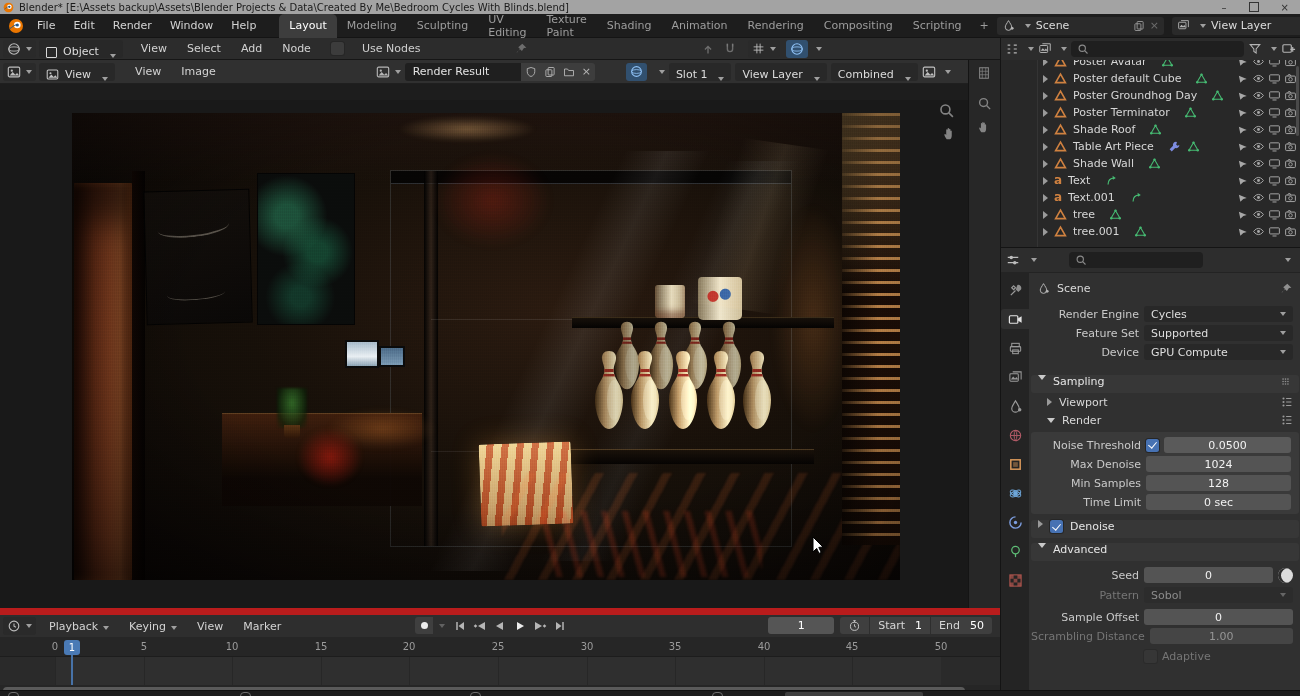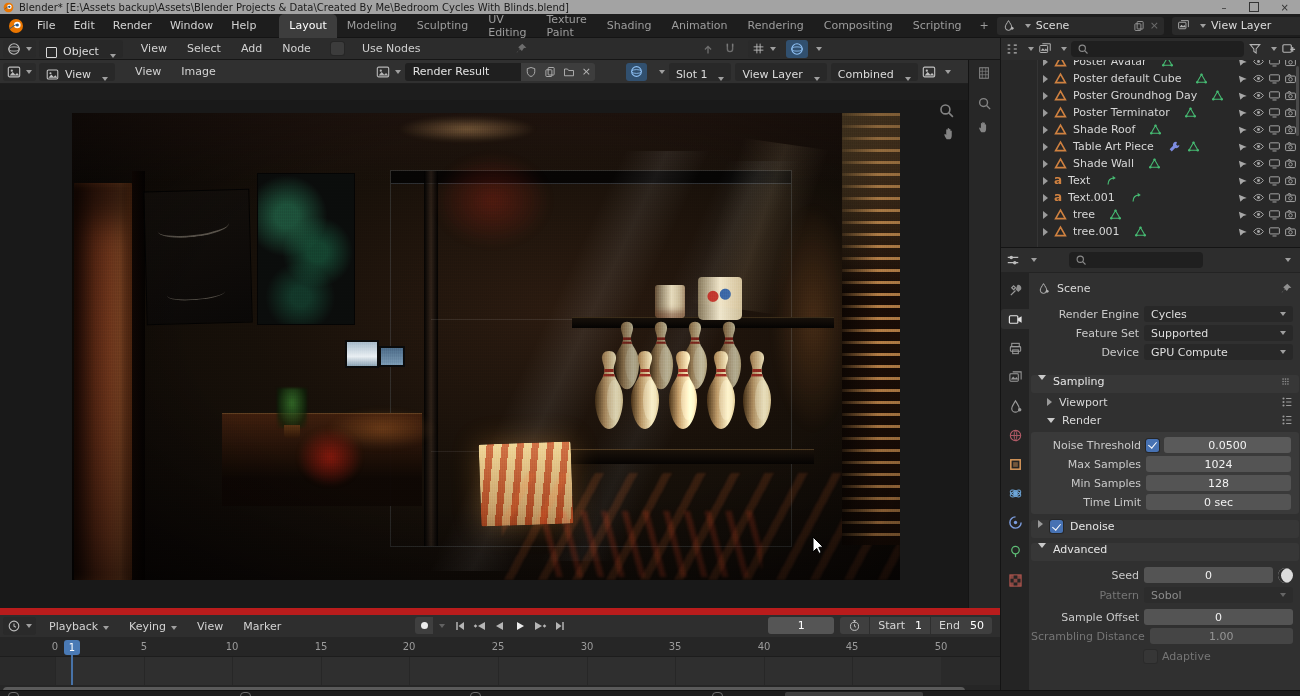--- a/index.html
+++ b/index.html
@@ -1075,21 +1075,21 @@
             <use href="#sy-presets"></use>
           </svg>
       </div>
       <div class="pcontent">
         <div class="prow">
           <span class="plab">Noise Threshold</span>
           <span class="cb"></span>
           <span class="pfield val" style="background:#5a5a5a">0.0500</span>
         </div>
         <div class="prow">
-          <span class="plab">Max Samples</span>
+          <span class="plab">Max Denoise</span>
           <span class="pfield val">1024</span>
         </div>
         <div class="prow">
           <span class="plab">Min Samples</span>
           <span class="pfield val">128</span>
         </div>
         <div class="prow" style="margin-bottom:0">
           <span class="plab">Time Limit</span>
           <span class="pfield val">0 sec</span>
         </div>

